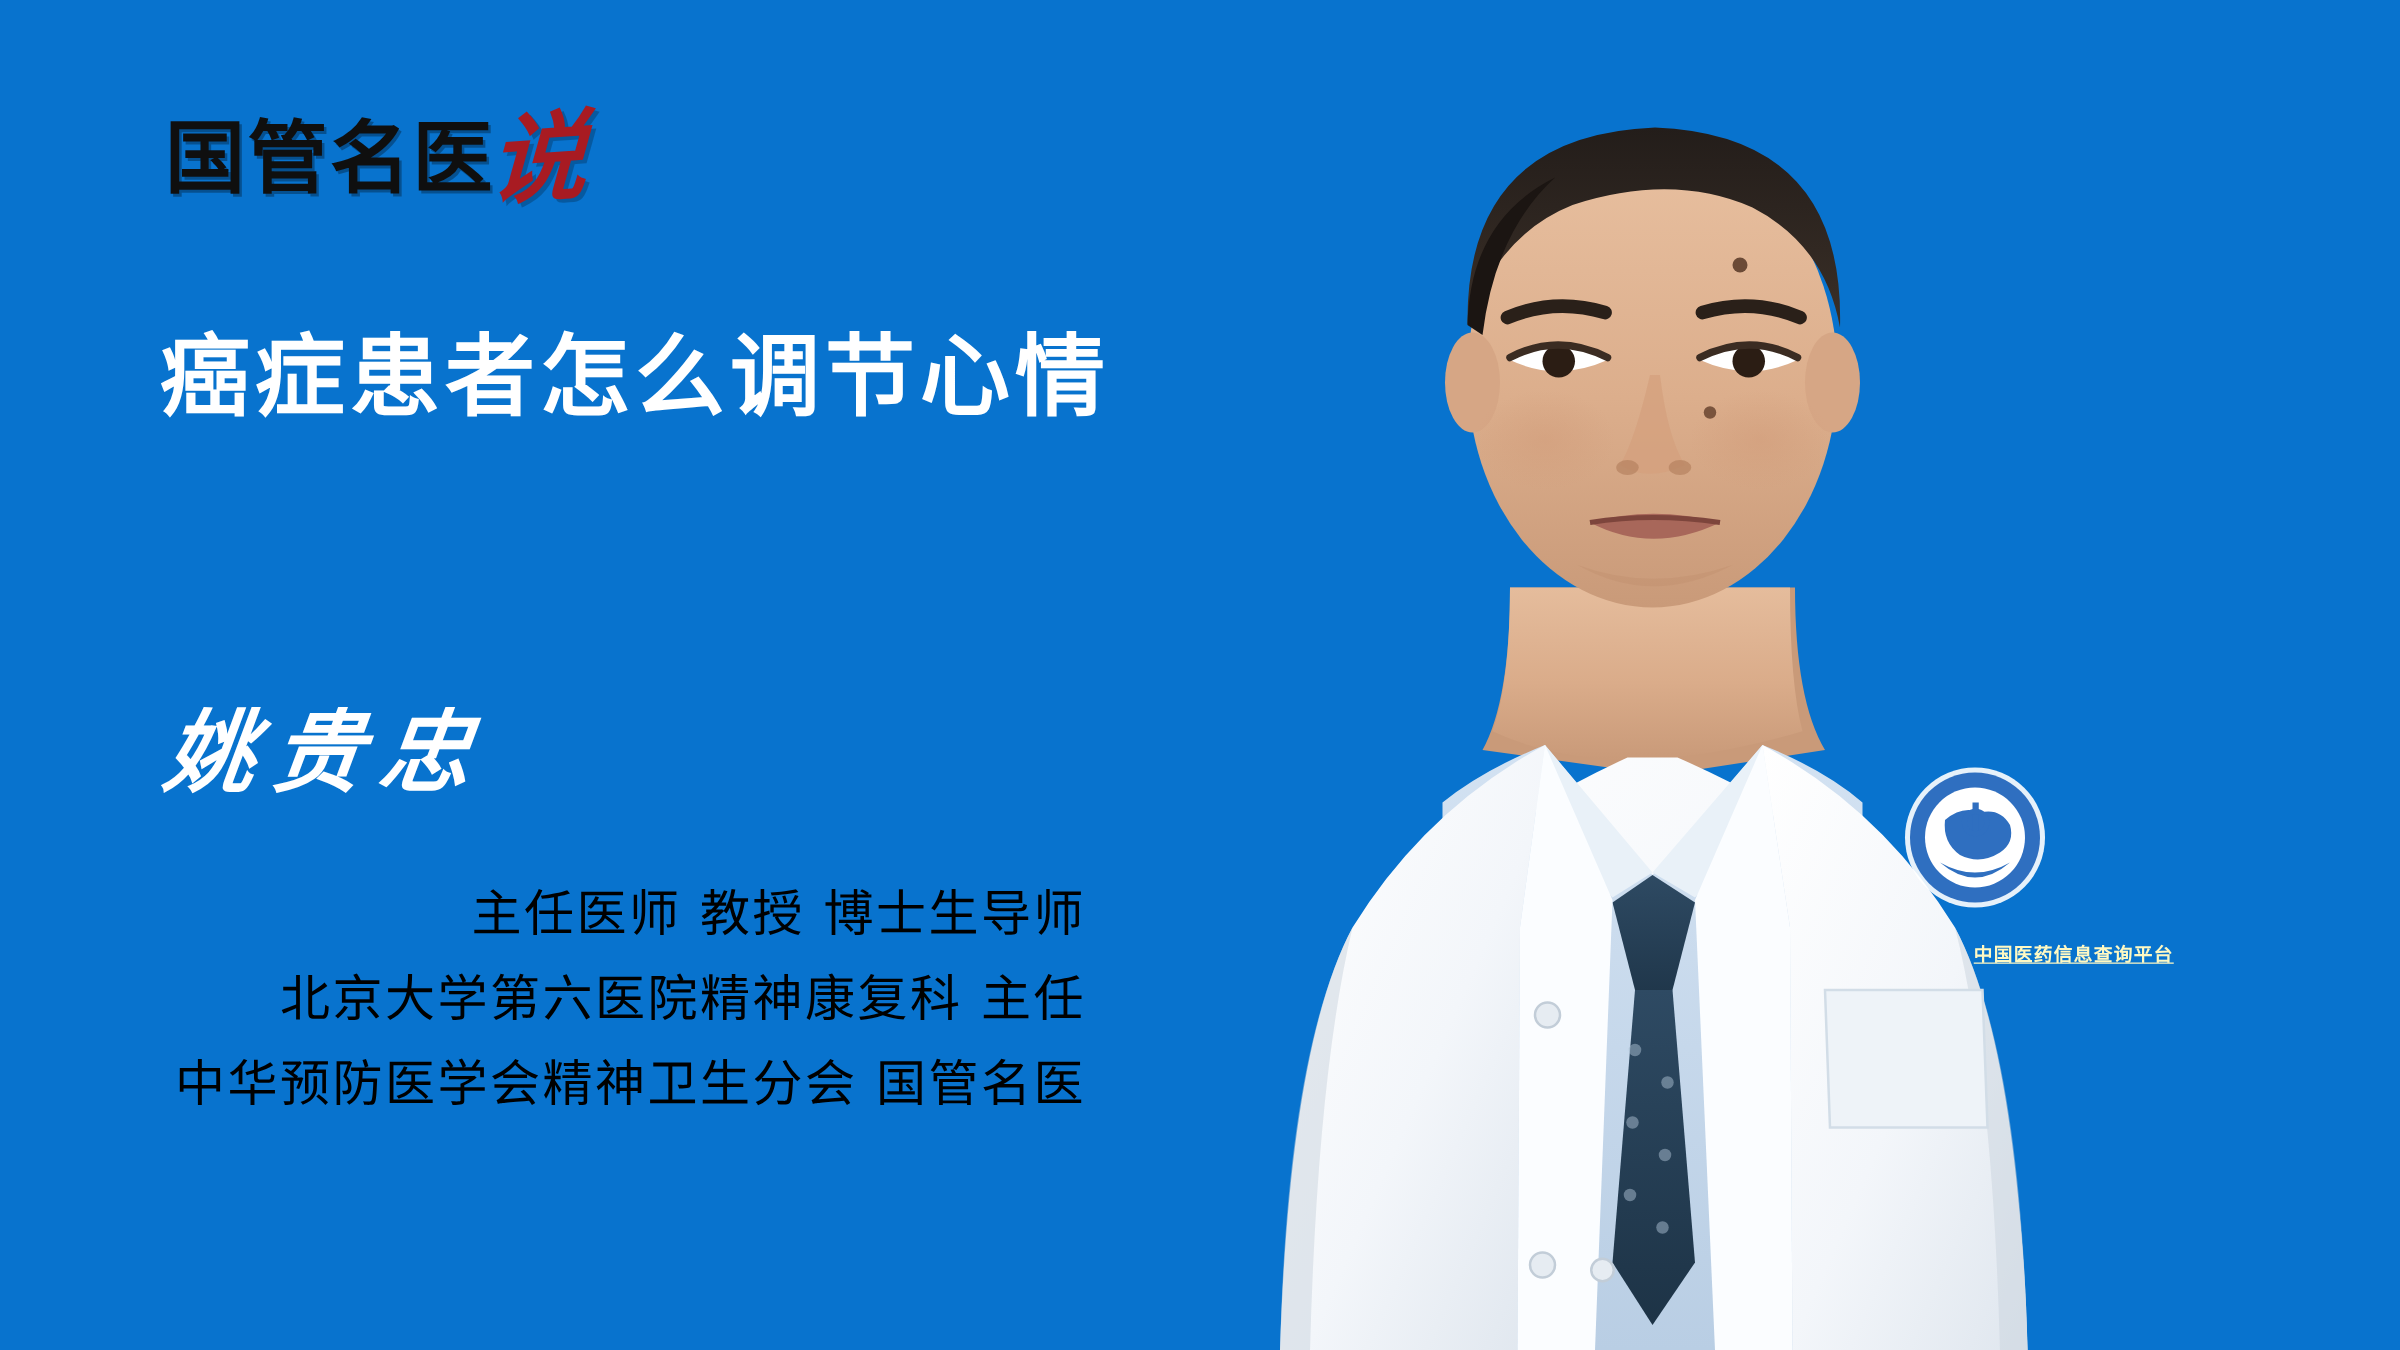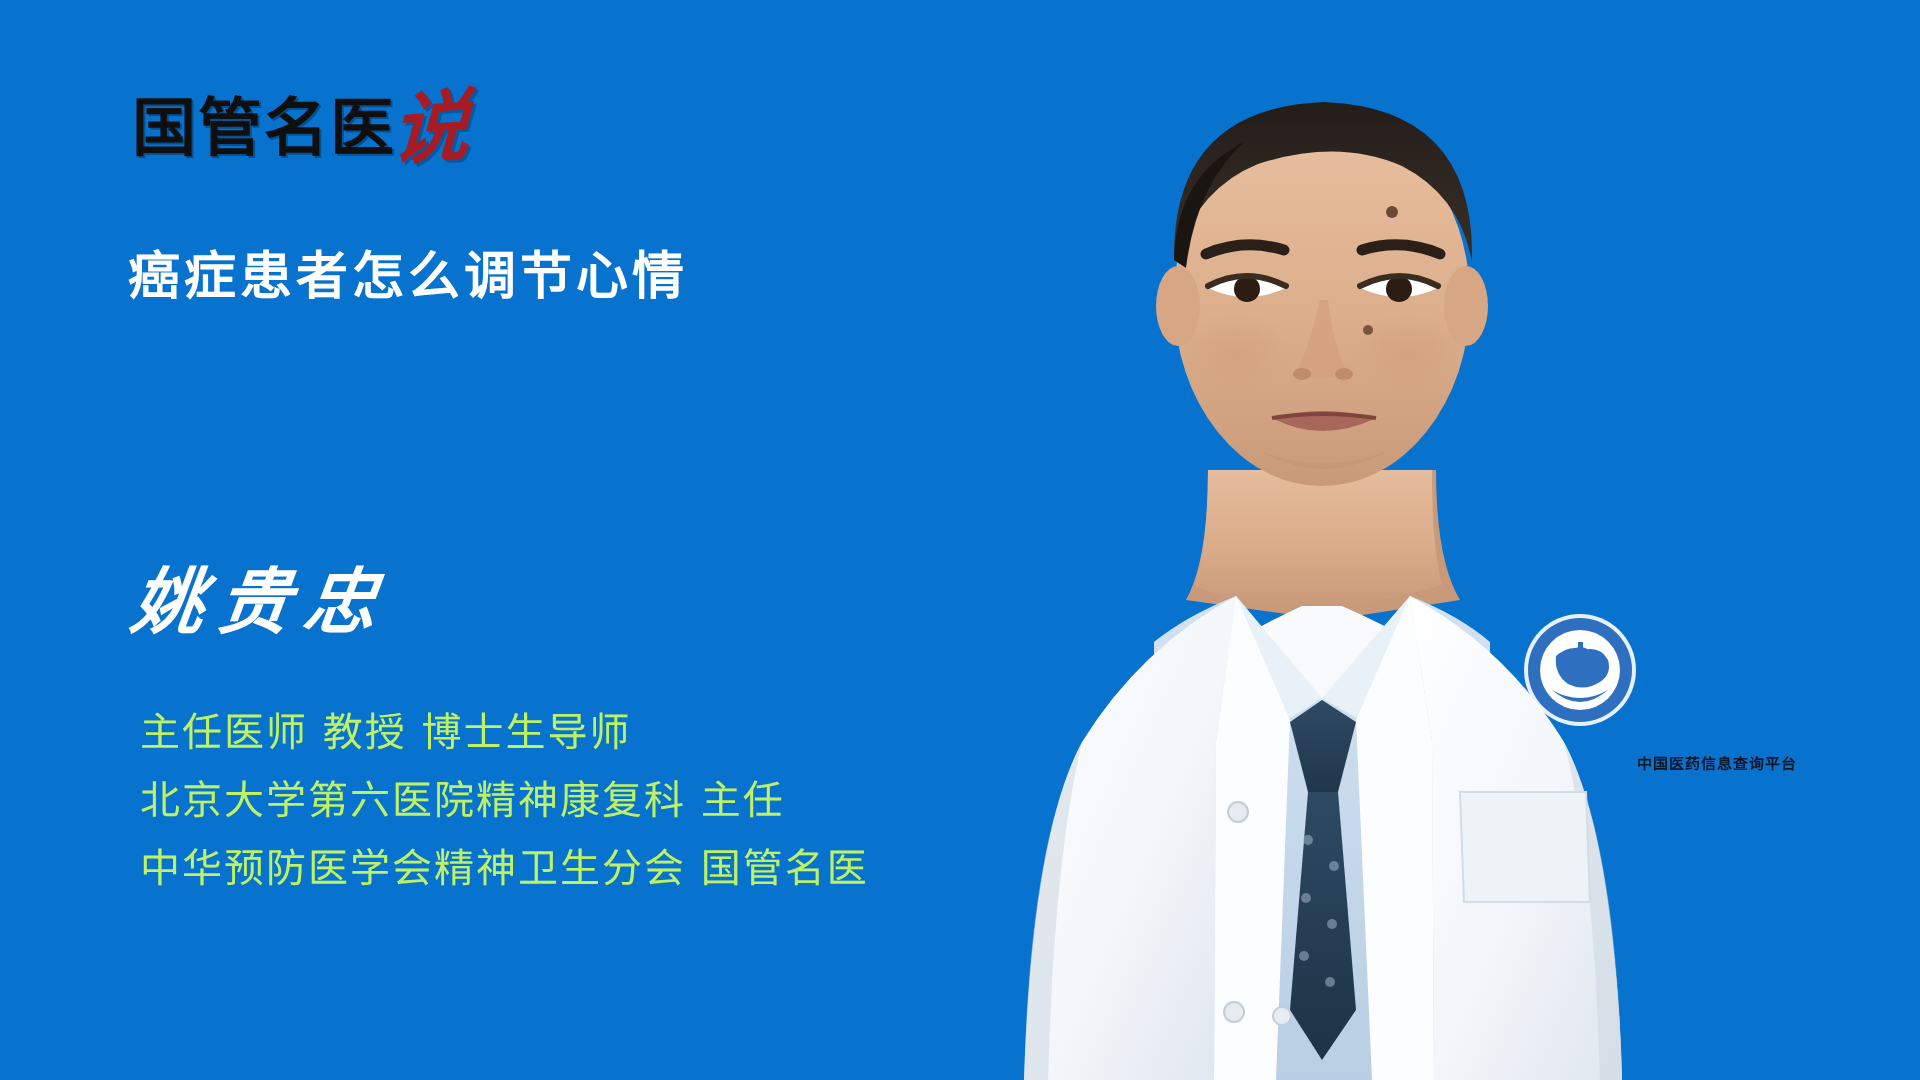--- a/index.html
+++ b/index.html
@@ -46,21 +46,21 @@
     font-family: "DejaVu Serif", "Liberation Serif", serif;
     transform: rotate(-4deg) skewX(-6deg);
     transform-origin: left bottom;
   }
 
   
   .episode-title {
     position: absolute;
     left: 128px;
     top: 212px;
-    font-size: 52px;
+    font-size: 72px;
     font-weight: 700;
     color: #ffffff;
     letter-spacing: 4px;
     line-height: 1.15;
     white-space: nowrap;
     font-family: "DejaVu Sans", "Liberation Sans", sans-serif;
   }
 
   
   .speaker-name {
@@ -83,48 +83,50 @@
     position: absolute;
     left: 140px;
     top: 712px;
     display: flex;
     flex-direction: column;
     gap: 28px;
   }
   .credential-line {
     font-size: 40px;
     font-weight: 400;
-    color: #bef264;
+    color: #000000;
     letter-spacing: 2px;
     line-height: 1;
     white-space: nowrap;
     font-family: "DejaVu Sans", "Liberation Sans", sans-serif;
+    text-align: right;
   }
 
   
   .portrait {
     position: absolute;
     right: 0;
     bottom: 0;
     width: 930px;
     height: 1080px;
     pointer-events: none;
   }
   .portrait svg { display: block; width: 100%; height: 100%; }
 
   .badge-caption {
     position: absolute;
-    left: 1637px;
+    left: 1579px;
     top: 752px;
     font-size: 15px;
     font-weight: 700;
-    color: #0f172a;
+    color: #fef9c3;
     letter-spacing: 1px;
     white-space: nowrap;
     font-family: "DejaVu Serif", "Liberation Serif", serif;
+    text-decoration: underline;
   }
 </style>
 </head>
 <body>
 
 <div id="stage" style="background: rgb(8, 115, 206);">
 
   <div class="portrait">
     <svg viewBox="0 0 930 1080" xmlns="http://www.w3.org/2000/svg" aria-hidden="true">
       <defs>

